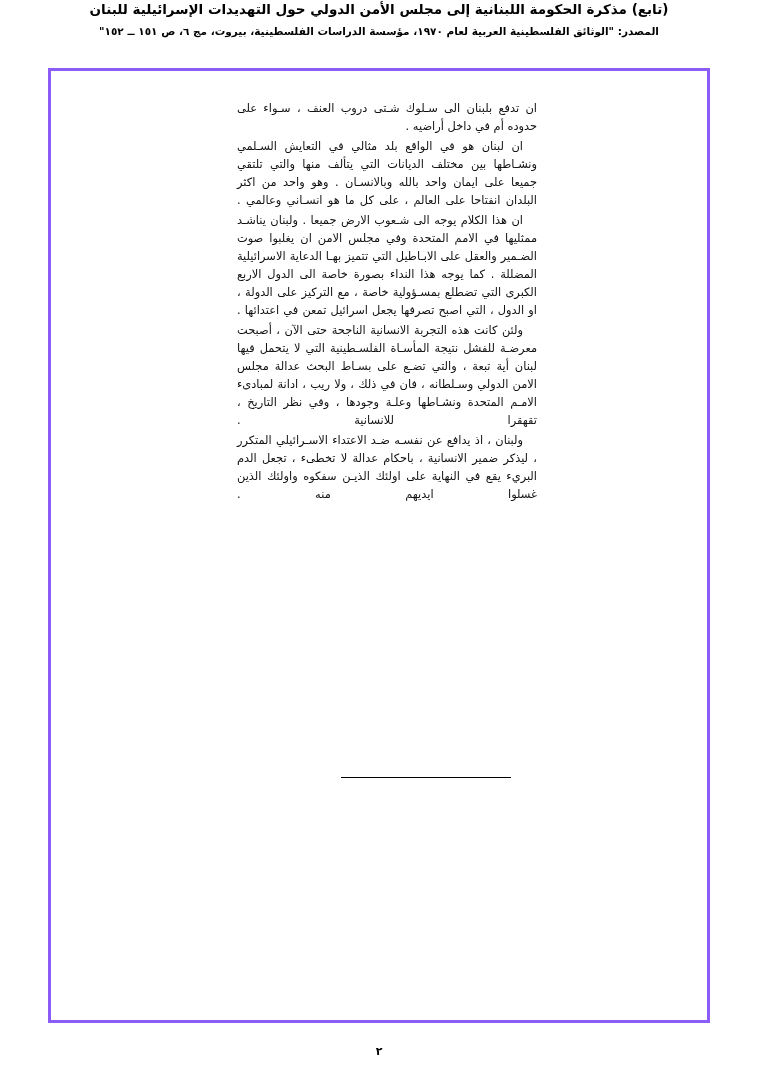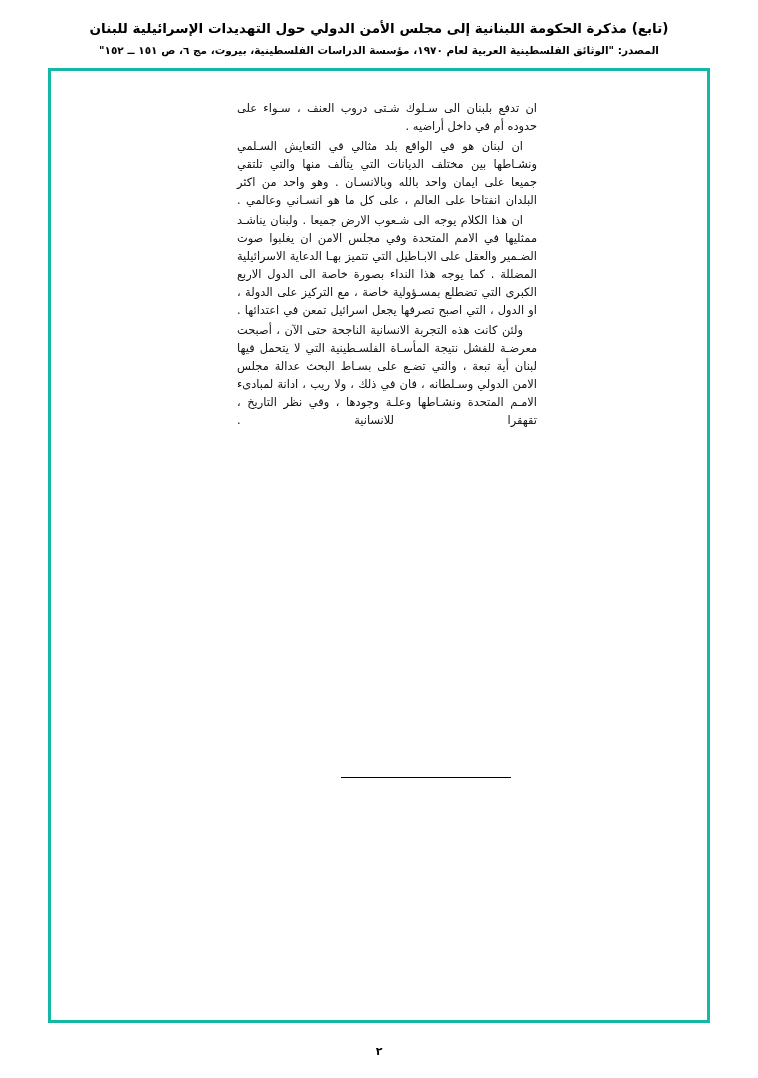--- a/index.html
+++ b/index.html
@@ -18,21 +18,21 @@
   .page {
     width: 758px;
     height: 1078px;
     position: relative;
     box-sizing: border-box;
   }
 
   
   .header {
     position: absolute;
-    top: 19px;
+    top: 0;
     left: 0;
     width: 758px;
     text-align: center;
   }
   .doc-title {
     font-size: 13.5px;
     font-weight: bold;
     letter-spacing: 0px;
     line-height: 1.35;
     color: #000;
@@ -48,21 +48,21 @@
     padding: 0 40px;
   }
 
   
   .frame {
     position: absolute;
     top: 68px;
     left: 48px;
     width: 662px;
     height: 955px;
-    border: 3px solid #14b8a6;
+    border: 3px solid #8b5cf6;
     box-sizing: border-box;
     background: #ffffff;
   }
 
   
   .text-col {
     position: absolute;
     top: 28px;
     right: 170px;
     width: 300px;
@@ -114,20 +114,21 @@
     <div class="doc-source">المصدر: "الوثائق الفلسطينية العربية لعام ١٩٧٠، مؤسسة الدراسات الفلسطينية، بيروت، مج ٦، ص ١٥١ ــ ١٥٢"</div>
   </div>
 
   <div class="frame">
 
     <div class="text-col">
       <p class="para noindent last-left">ان تدفع بلبنان الى سـلوك شـتى دروب العنف ، سـواء على حدوده أم في داخل أراضيه .</p>
       <p class="para">ان لبنان هو في الواقع بلد مثالي في التعايش السـلمي ونشـاطها بين مختلف الديانات التي يتألف منها والتي تلتقي جميعا على ايمان واحد بالله وبالانسـان . وهو واحد من اكثر البلدان انفتاحا على العالم ، على كل ما هو انسـاني وعالمي .</p>
       <p class="para">ان هذا الكلام يوجه الى شـعوب الارض جميعا . ولبنان يناشـد ممثليها في الامم المتحدة وفي مجلس الامن ان يغلبوا صوت الضـمير والعقل على الابـاطيل التي تتميز بهـا الدعاية الاسرائيلية المضللة . كما يوجه هذا النداء بصورة خاصة الى الدول الاربع الكبرى التي تضطلع بمسـؤولية خاصة ، مع التركيز على الدولة ، او الدول ، التي اصبح تصرفها يجعل اسرائيل تمعن في اعتدائها .</p>
       <p class="para">ولئن كانت هذه التجربة الانسانية الناجحة حتى الآن ، أصبحت معرضـة للفشل نتيجة المأسـاة الفلسـطينية التي لا يتحمل فيها لبنان أية تبعة ، والتي تضـع على بسـاط البحث عدالة مجلس الامن الدولي وسـلطانه ، فان في ذلك ، ولا ريب ، ادانة لمبادىء الامـم المتحدة ونشـاطها وعلـة وجودها ، وفي نظر التاريخ ، تقهقرا للانسانية .</p>
+      <p class="para">ولبنان ، اذ يدافع عن نفسـه ضـد الاعتداء الاسـرائيلي المتكرر ، ليذكر ضمير الانسانية ، باحكام عدالة لا تخطىء ، تجعل الدم البريء يقع في النهاية على اولئك الذيـن سفكوه واولئك الذين غسلوا ايديهم منه .</p>
     </div>
 
     <div class="rule"></div>
 
   </div>
 
   <div class="page-number">٢</div>
 
 </div>
 

